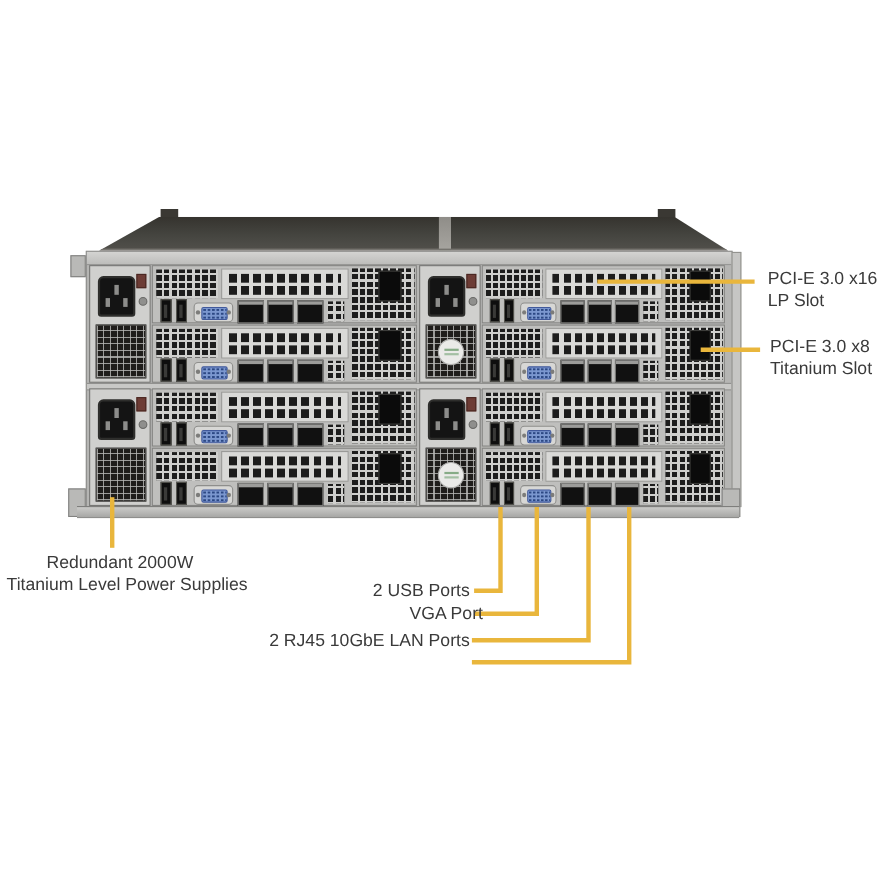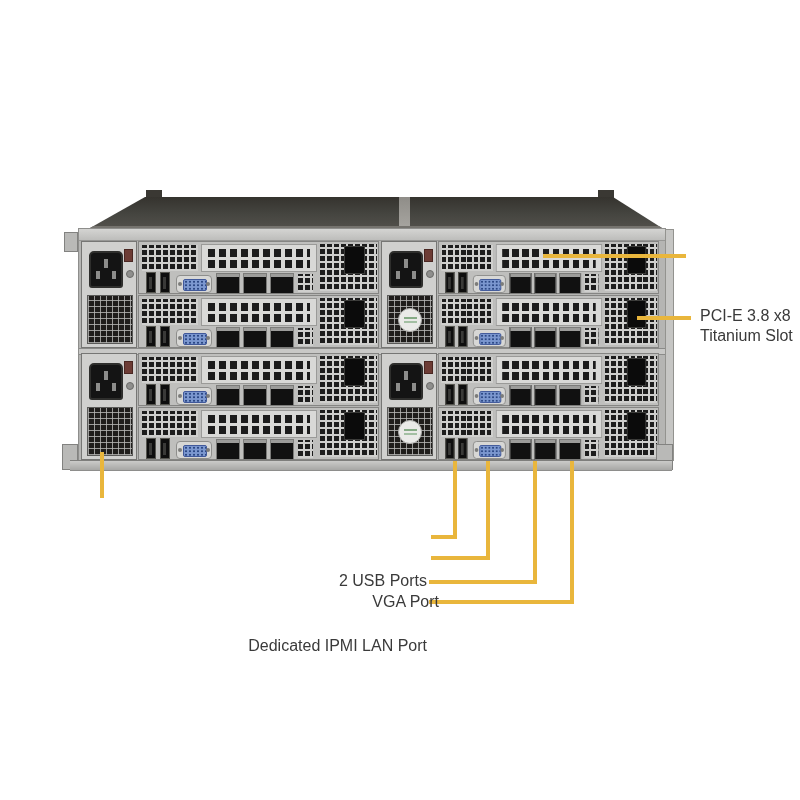--- a/index.html
+++ b/index.html
@@ -89,21 +89,21 @@
       border:1px solid #7c7c7a;box-sizing:border-box;}
   .rj45::before{content:"";position:absolute;left:0;top:0;width:100%;height:3px;background:#9c9c9a;}
   .rj45.p1{left:77px}.rj45.p2{left:104px}.rj45.p3{left:131px}
   .mlp{position:absolute;left:205px;top:4px;width:19px;height:26px;background:#0b0b0b;
       border:1px solid #3c3c3a;}
 
   
   .callout-svg{position:absolute;left:0;top:0;pointer-events:none;}
   .lbl{position:absolute;font-size:16px;line-height:20px;color:var(--label,#3a3a3a);}
   .lbl span{display:block;white-space:nowrap;}
-  .lbl.right{text-align:right;margin-top:43px;}
+  .lbl.right{text-align:right;}
   .lbl.center{text-align:center;}
 </style>
 </head>
 <body>
 
 <div class="canvas">
 
   <div class="roof-tab tab-l"></div>
   <div class="roof-tab tab-r"></div>
   <div class="roof">
@@ -333,26 +333,34 @@
   <svg class="callout-svg" width="800" height="800" viewBox="0 0 800 800">
     <polyline class="callout-line" fill="none" stroke-width="4" points="543,256 686,256" stroke="#E9B63C"></polyline>
     <polyline class="callout-line" fill="none" stroke-width="4" points="637,318 691,318" stroke="#E9B63C"></polyline>
     <polyline class="callout-line" fill="none" stroke-width="4" points="102,452 102,498" stroke="#E9B63C"></polyline>
     <polyline class="callout-line" fill="none" stroke-width="4" points="431,537 455,537 455,461" stroke="#E9B63C"></polyline>
     <polyline class="callout-line" fill="none" stroke-width="4" points="431,558 488,558 488,461" stroke="#E9B63C"></polyline>
     <polyline class="callout-line" fill="none" stroke-width="4" points="429,582 535,582 535,461" stroke="#E9B63C"></polyline>
     <polyline class="callout-line" fill="none" stroke-width="4" points="429,602 572,602 572,461" stroke="#E9B63C"></polyline>
   </svg>
 
+  <div class="lbl" style="left:698px;top:244px">
+    <span>PCI-E 3.0 x16</span>
+    <span>LP Slot</span>
+  </div>
   <div class="lbl" style="left:700px;top:306px">
-    <span>PCI-E 3.8 x8</span>
+    <span>PCI-E 3.0 x8</span>
     <span>Titanium Slot</span>
+  </div>
+  <div class="lbl center" style="left:6px;top:502px;width:206px">
+    <span>Redundant 2000W</span>
+    <span>Titanium Level Power Supplies</span>
   </div>
   <div class="lbl right" style="right:373px;top:528px">
     <span>2 USB Ports</span>
   </div>
   <div class="lbl right" style="right:361px;top:549px">
     <span>VGA Port</span>
   </div>
-  <div class="lbl right" style="right:373px;top:593px">
-    <span>Dedicated IPMI LAN Port</span>
+  <div class="lbl right" style="right:373px;top:573px">
+    <span>2 RJ45 10GbE LAN Ports</span>
   </div>
 </div>
 
 </body></html>

